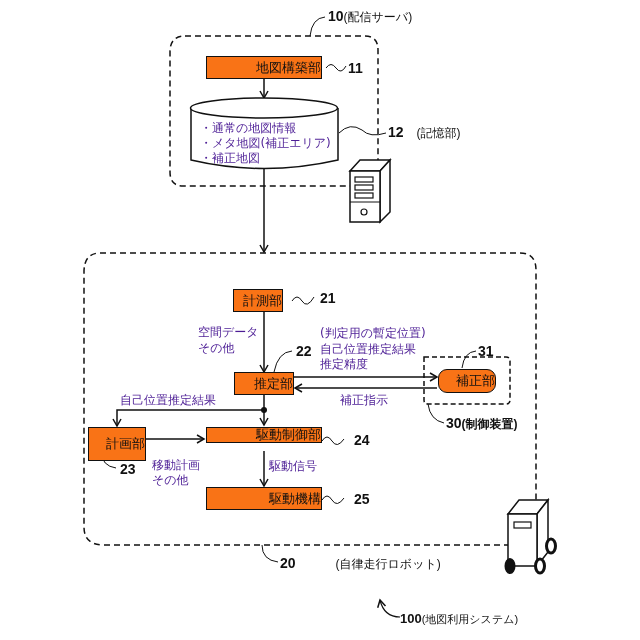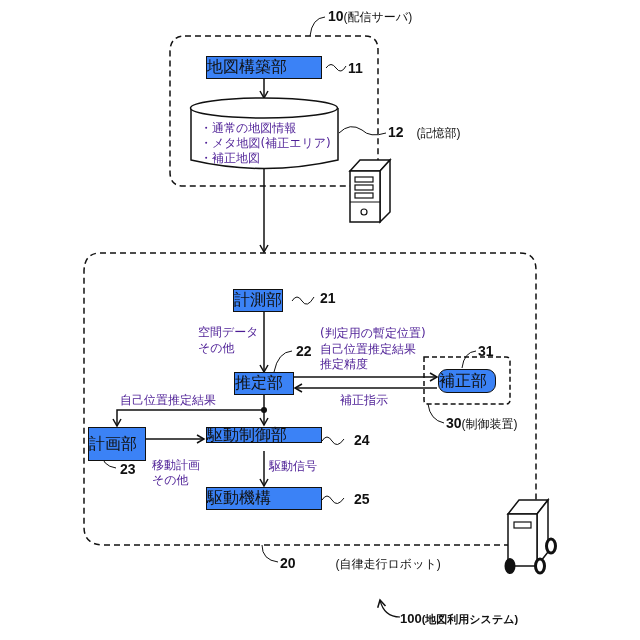--- a/index.html
+++ b/index.html
@@ -1,21 +1,21 @@
 <!DOCTYPE html>
 <html><head>
 <meta charset="utf-8">
 <style>
   html, body { margin:0; padding:0; background:#ffffff; }
   body { width:640px; height:640px; position:relative; overflow:hidden;
          font-family:"DejaVu Sans", sans-serif; color:#111; }
   svg { position:absolute; left:0; top:0; }
   .lbl { position:absolute; font-size:12px; line-height:15px; white-space:nowrap; color:#4c1d95; }
-  .box { position:absolute; border:1.5px solid #111; background:#3b82f6; box-sizing:border-box;
-         display:flex; align-items:center; justify-content:flex-start; font-size:16px; }
+  .box { position:absolute; border:1.5px solid #111; background:#f97316; box-sizing:border-box;
+         display:flex; align-items:center; justify-content:flex-end; font-size:13px; }
   .ref { position:absolute; font-size:14px; font-weight:bold; white-space:nowrap; font-family:"Liberation Sans", sans-serif; }
 </style>
 </head>
 <body>
 
 <svg width="640" height="640" viewBox="0 0 640 640">
   <defs>
     <marker id="arr" markerWidth="10" markerHeight="10" refX="8" refY="5" orient="auto" markerUnits="userSpaceOnUse">
       <path d="M1,1 L8,5 L1,9" fill="none" stroke="#111" stroke-width="1.5"></path>
     </marker>
@@ -140,15 +140,15 @@
   </div>
 <div class="ref" style="left:354px;top:491px;">25</div>
 
 <div class="ref" style="left:280px;top:555px;"><span>20</span><span style="font-weight:normal;font-size:12px;padding-left:40px;">(自律走行ロボット)</span></div>
 
 <div class="ref" style="left:478px;top:343px;">31</div>
 <div class="box" style="left:438px;top:369px;width:58px;height:24px;border-radius:9px;">
     <span>補正部</span>
   </div>
 <div class="lbl" style="left:340px;top:393px;">補正指示</div>
-<div class="ref" style="left:446px;top:415px;"><span>30</span><span style="font-weight:normal;font-size:12px;text-align:center;">(制御装置)</span></div>
+<div class="ref" style="left:446px;top:415px;"><span>30</span><span style="font-weight:bold;font-size:12px;text-align:center;">(制御装置)</span></div>
 
-<div class="ref" style="left:400px;top:611px;font-size:13px;"><span>100</span><span style="font-weight:bold;font-size:11px;">(地図利用システム)</span></div>
+<div class="ref" style="left:400px;top:611px;font-size:13px;"><span>100</span><span style="font-weight:normal;font-size:11px;">(地図利用システム)</span></div>
 
 </body></html>

